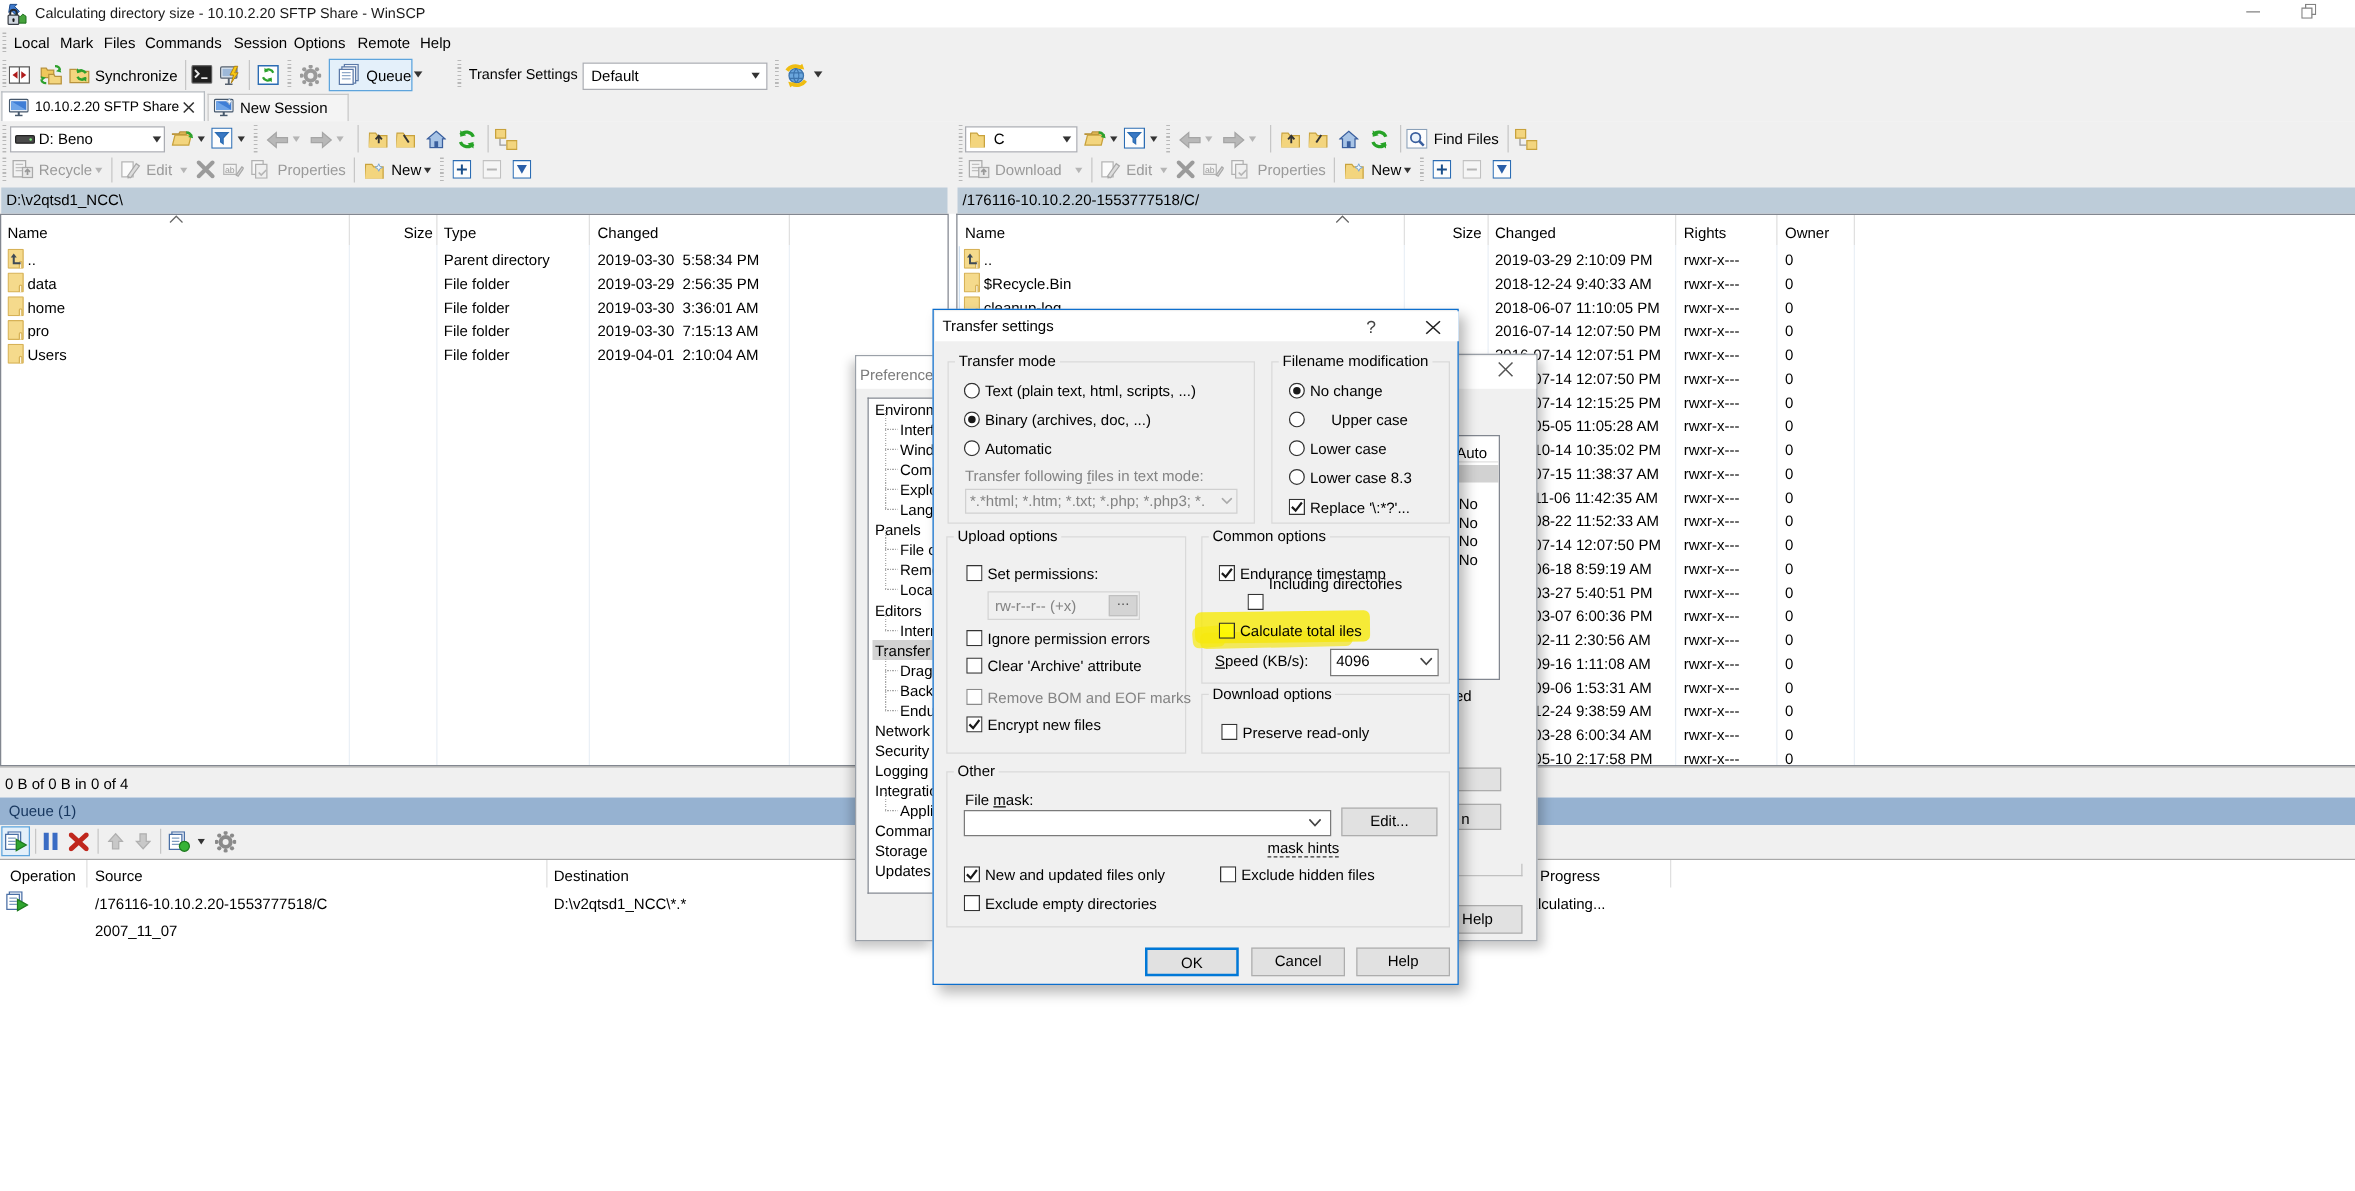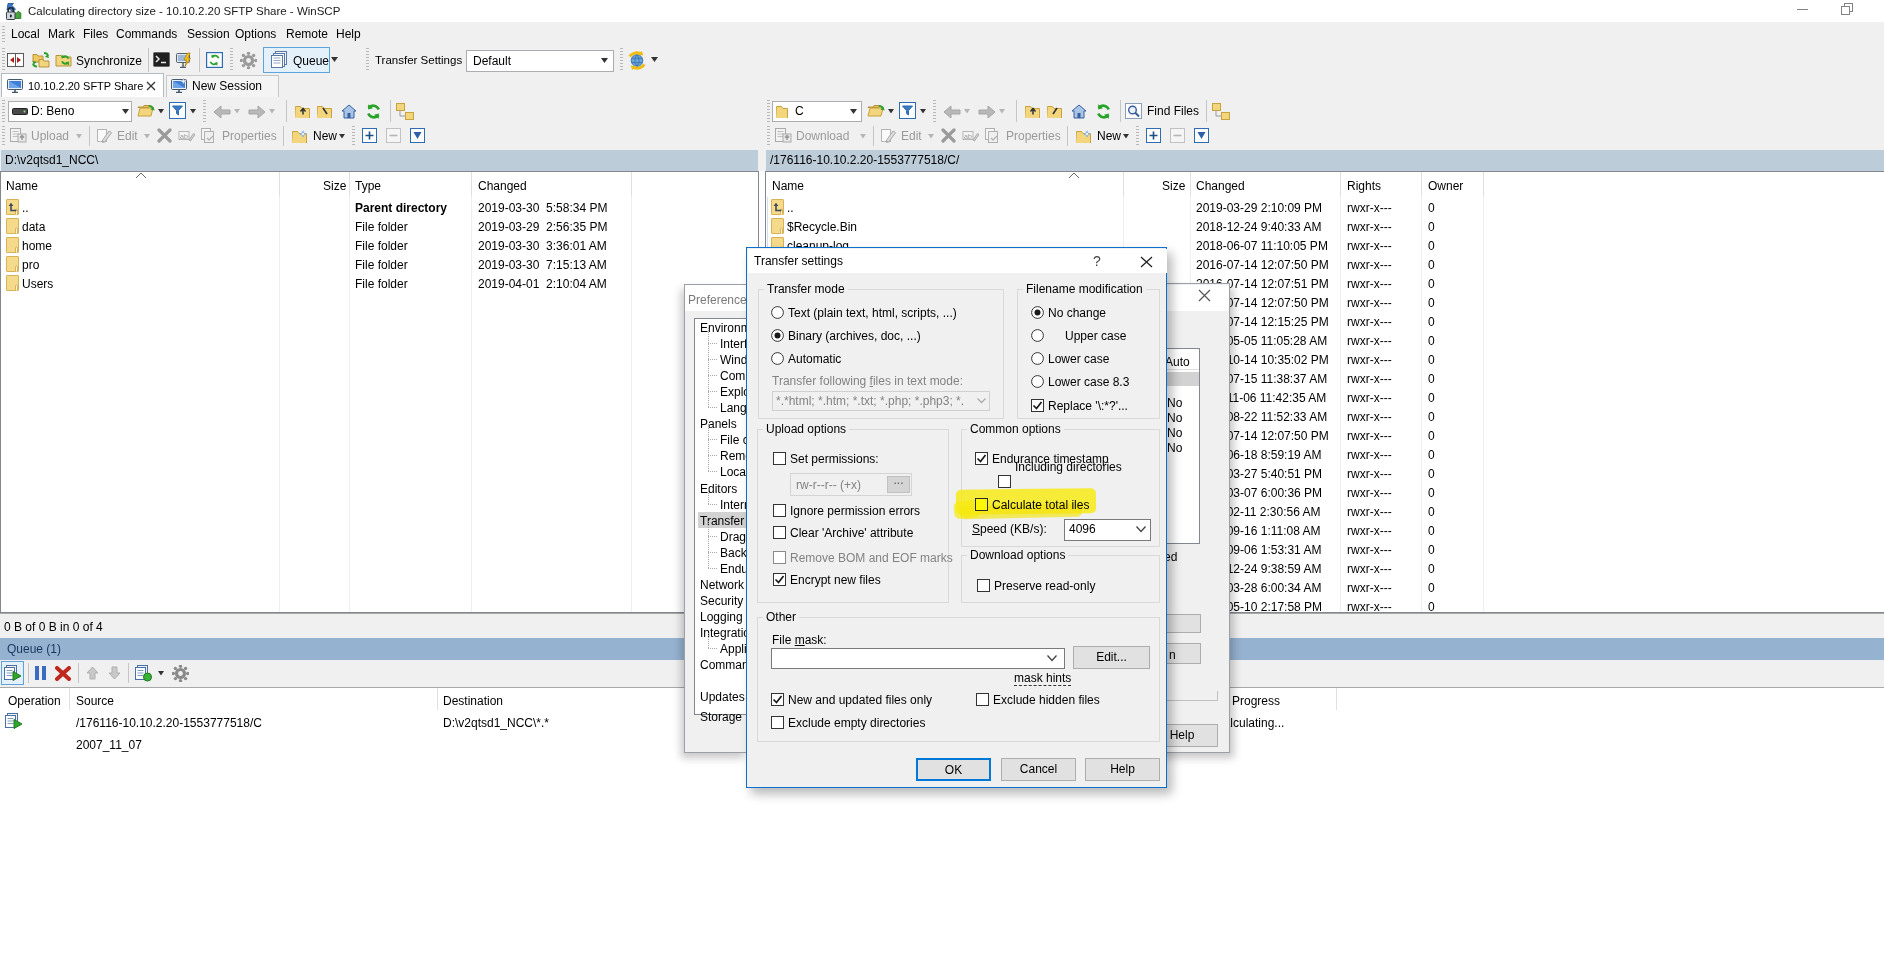--- a/index.html
+++ b/index.html
@@ -213,21 +213,21 @@
     <rect x="9.5" y="9.5" width="8" height="7" fill="#f3d57e" stroke="#c8a23d"></rect>
     <path d="M4 8 V13 H9" fill="none" stroke="#999"></path>
   </svg>
 <div class="abs grip" style="left:2px;top:126px;width:3px;height:20px;"></div>
 <svg class="abs" style="left:9px;top:127px;" width="18" height="16" viewBox="0 0 18 16" xmlns="http://www.w3.org/2000/svg">
     <rect x="1.5" y="1.5" width="10" height="13" fill="#f2f2f2" stroke="#aaa"></rect>
     <path d="M3.5 4.5 h6 M3.5 7 h6 M3.5 9.5 h6" stroke="#c0c0c0"></path>
     <rect x="9" y="7" width="8" height="8" fill="#e8e8e8" stroke="#aaa"></rect>
     <path d="M13 13 v-4 M11 10.5 L13 8.5 L15 10.5" fill="none" stroke="#999" stroke-width="1.4"></path>
   </svg>
-<div class="abs gray" style="left:31px;top:129px;">Upload</div>
+<div class="abs gray" style="left:31px;top:129px;">Recycle</div>
 <svg class="abs" style="left:76px;top:134px;" width="7" height="5" viewBox="0 0 7 5" xmlns="http://www.w3.org/2000/svg">
     <path d="M0 0 h6 L3 4.5 z" fill="#b5b5b5"></path>
   </svg>
 <div class="abs sep" style="left:89px;top:126px;width:1px;height:20px;"></div>
 <svg class="abs" style="left:96px;top:127px;" width="17" height="16" viewBox="0 0 17 16" xmlns="http://www.w3.org/2000/svg">
     <rect x="1.5" y="2.5" width="9" height="12" fill="#fbfbfb" stroke="#b5b5b5"></rect>
     <path d="M6 14 L13 4 L15.5 5.8 L8.5 15.2 z" fill="#dcdcdc" stroke="#a8a8a8"></path>
     <path d="M6 14 l2.4 1.3 L6 16 z" fill="#a8a8a8"></path>
   </svg>
 <div class="abs gray" style="left:117px;top:129px;">Edit</div>
@@ -421,21 +421,21 @@
 <div class="abs " style="left:323px;top:179px;">Size</div>
 <div class="abs " style="left:355px;top:179px;">Type</div>
 <div class="abs " style="left:478px;top:179px;">Changed</div>
 <svg class="abs" style="left:6px;top:199px;" width="14" height="16" viewBox="0 0 14 16" xmlns="http://www.w3.org/2000/svg">
     <rect x="0.5" y="0.5" width="12" height="15" rx="0.5" fill="#f5da8c" stroke="#d7b257"></rect>
     <path d="M9.5 15.5 v-4.5 a1 1 0 0 1 2 0 v4.5" fill="#fdf6e3" stroke="#d7b257"></path>
     <path d="M10.5 11.5 H5 V6.5" fill="none" stroke="#3f4a56" stroke-width="1.6"></path>
     <path d="M2.6 7 L5 3.8 L7.4 7 z" fill="#3f4a56"></path>
   </svg>
 <div class="abs " style="left:22px;top:201px;">..</div>
-<div class="abs " style="left:355px;top:201px;font-weight:bold;">Parent directory</div>
+<div class="abs " style="left:355px;top:201px;">Parent directory</div>
 <div class="abs " style="left:478px;top:201px;">2019-03-30  5:58:34 PM</div>
 <svg class="abs" style="left:6px;top:218px;" width="14" height="16" viewBox="0 0 14 16" xmlns="http://www.w3.org/2000/svg">
     <rect x="0.5" y="0.5" width="12" height="15" rx="0.5" fill="#f5da8c" stroke="#d7b257"></rect>
     <path d="M9.5 15.5 v-4.5 a1 1 0 0 1 2 0 v4.5" fill="#fdf6e3" stroke="#d7b257"></path>
   </svg>
 <div class="abs " style="left:22px;top:220px;">data</div>
 <div class="abs " style="left:355px;top:220px;">File folder</div>
 <div class="abs " style="left:478px;top:220px;">2019-03-29  2:56:35 PM</div>
 <svg class="abs" style="left:6px;top:237px;" width="14" height="16" viewBox="0 0 14 16" xmlns="http://www.w3.org/2000/svg">
     <rect x="0.5" y="0.5" width="12" height="15" rx="0.5" fill="#f5da8c" stroke="#d7b257"></rect>
@@ -678,21 +678,21 @@
 <div class="abs " style="left:23px;top:283px;width:10px;height:1px;background-image:repeating-linear-gradient(to right,#a8a8a8 0,#a8a8a8 1px,transparent 1px,transparent 2px);"></div>
 <div class="abs " style="left:23px;top:268px;width:1px;height:16px;background-image:repeating-linear-gradient(to bottom,#a8a8a8 0,#a8a8a8 1px,transparent 1px,transparent 2px);"></div>
 <div class="abs " style="left:15px;top:293px;">Network</div>
 <div class="abs " style="left:15px;top:309px;">Security</div>
 <div class="abs " style="left:15px;top:325px;">Logging</div>
 <div class="abs " style="left:15px;top:341px;">Integration</div>
 <div class="abs " style="left:35px;top:357px;">Applications</div>
 <div class="abs " style="left:23px;top:363px;width:10px;height:1px;background-image:repeating-linear-gradient(to right,#a8a8a8 0,#a8a8a8 1px,transparent 1px,transparent 2px);"></div>
 <div class="abs " style="left:23px;top:348px;width:1px;height:16px;background-image:repeating-linear-gradient(to bottom,#a8a8a8 0,#a8a8a8 1px,transparent 1px,transparent 2px);"></div>
 <div class="abs " style="left:15px;top:373px;">Commands</div>
-<div class="abs " style="left:15px;top:389px;margin-top:36px;">Storage</div>
+<div class="abs " style="left:15px;top:389px;">Storage</div>
 <div class="abs " style="left:15px;top:405px;text-align:center;">Updates</div>
 </div>
 <div class="abs" style="left:1129px;top:283px;width:101px;height:470px;overflow:hidden;z-index:20;background:#f0f0f0;border:1px solid #9aa0a8;box-shadow:4px 5px 8px rgba(0,0,0,0.22);">
 <div class="abs " style="left:1px;top:1px;width:99px;height:26px;background:#fff;"></div>
 <svg class="abs" style="left:68px;top:5px;" width="14" height="13" viewBox="0 0 14 13" xmlns="http://www.w3.org/2000/svg">
       <path d="M1 1 L12 12 M12 1 L1 12" stroke="#555" stroke-width="1.2"></path>
     </svg>
 <div class="abs " style="left:10px;top:64px;width:120px;height:196px;background:#fff;border:1px solid #828790;border-left:none;width:60px;"></div>
 <div class="abs " style="left:35px;top:71px;">Auto</div>
 <div class="abs " style="left:11px;top:88px;width:58px;height:14px;background:#d2d2d2;"></div>

